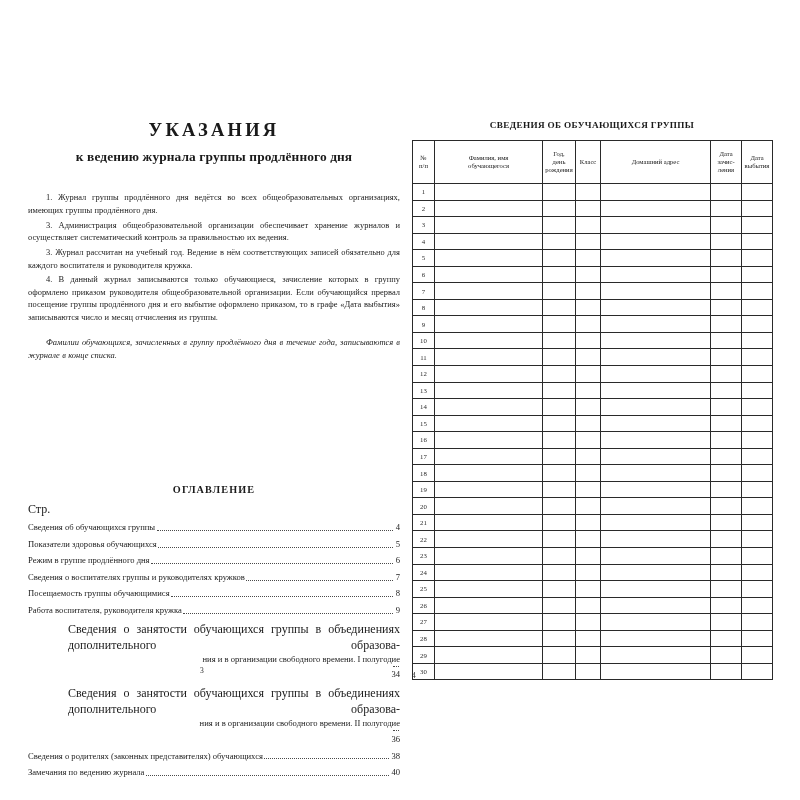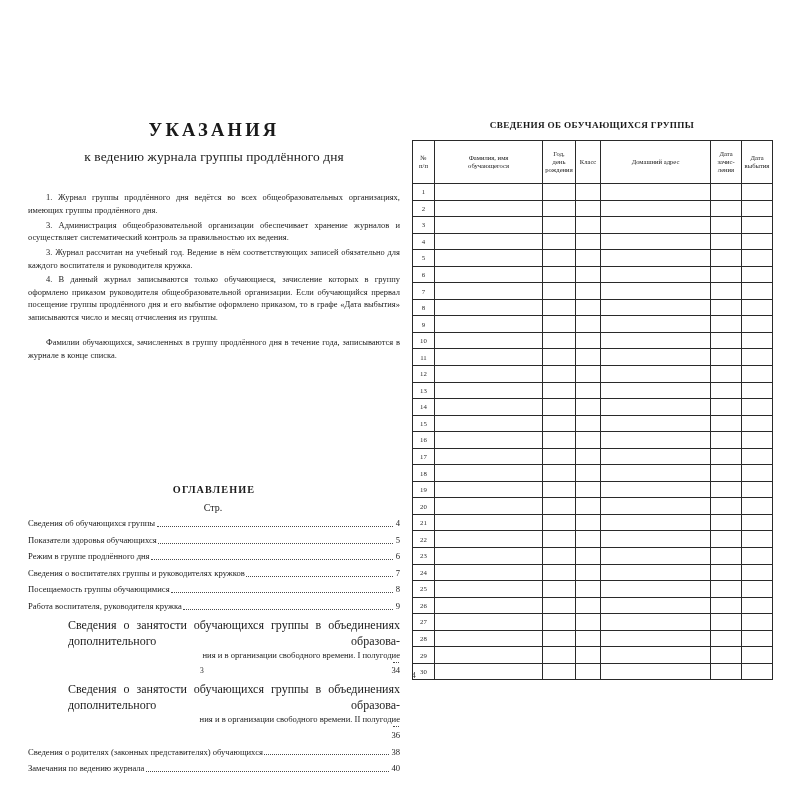--- a/index.html
+++ b/index.html
@@ -36,56 +36,57 @@
     text-align: center;
     font-size: 18.5px;
     font-weight: bold;
     letter-spacing: 3.2px;
     margin: 0 0 9px 0;
     line-height: 1.1;
   }
   .title-sub {
     text-align: center;
     font-size: 13.4px;
-    font-weight: normal;
+    font-weight: bold;
     margin: 0 0 26px 0;
     line-height: 1.2;
     letter-spacing: 0.1px;
   }
 
   .para {
     font-size: 8.45px;
     line-height: 1.47;
     text-align: justify;
     text-indent: 18px;
     margin: 0 0 2.5px 0;
     letter-spacing: 0.02px;
     word-spacing: 0.2px;
   }
   .para.gap-before {
     margin-top: 13px;
+    font-style: italic;
   }
 
   
   .toc-wrap {
     position: absolute;
     left: 0;
     top: 348px;
     width: 372px;
   }
   .toc-title {
     text-align: center;
     font-size: 10.2px;
     font-weight: bold;
     letter-spacing: 1.1px;
     margin: 16px 0 7px 0;
   }
   .toc-strhead {
-    text-align: center;
-    font-size: 10px;
+    text-align: left;
+    font-size: 12px;
     margin: 0 2px 5px 0;
   }
   .toc-row {
     display: flex;
     align-items: flex-end;
     font-size: 8.6px;
     line-height: 1.33;
     margin-bottom: 5.2px;
   }
   .toc-row.multi {

